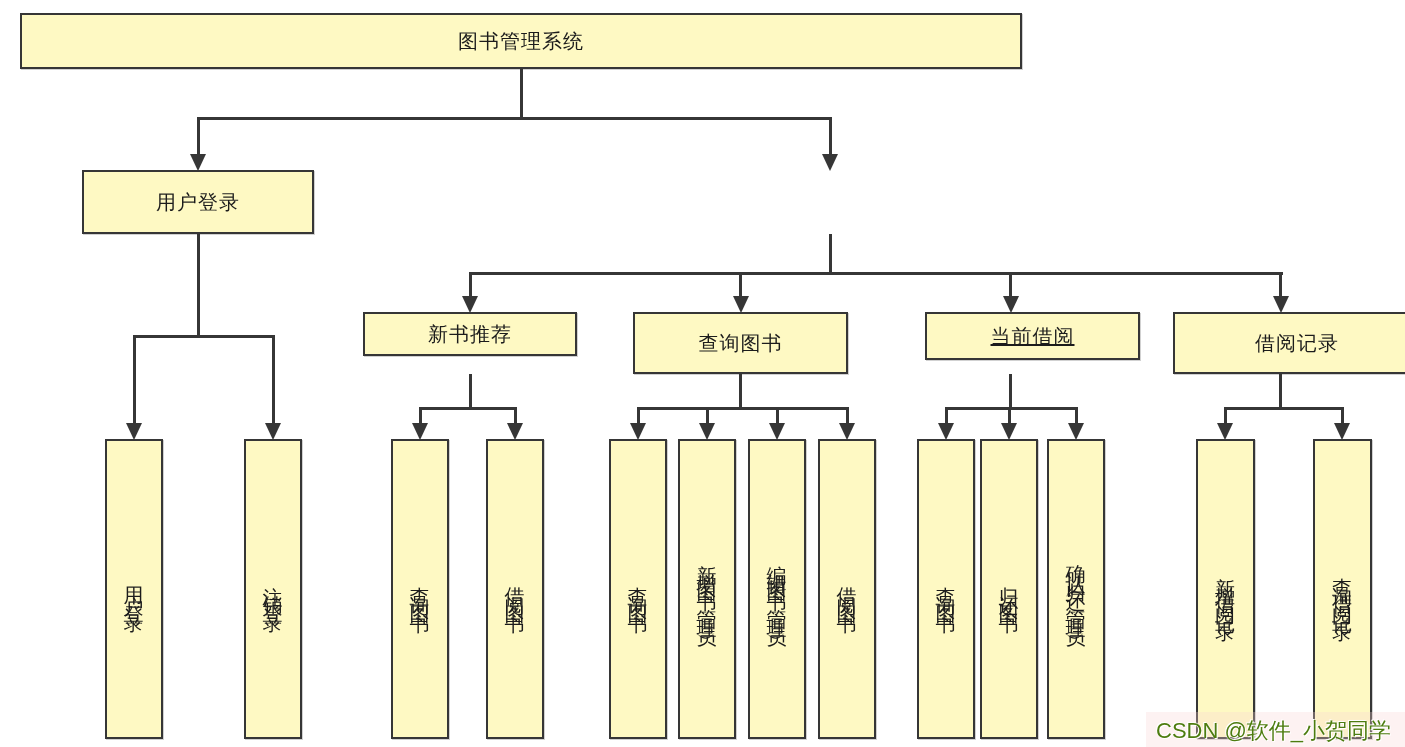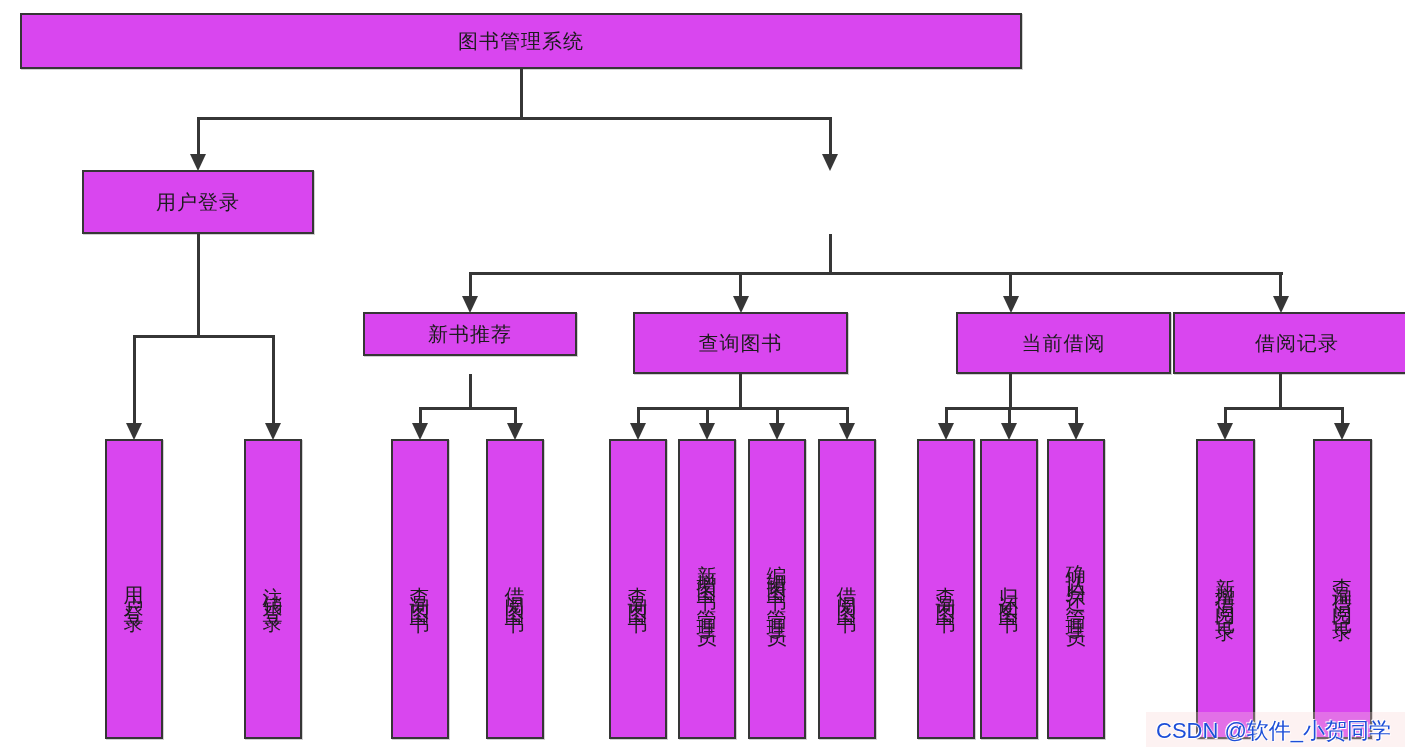--- a/index.html
+++ b/index.html
@@ -3,21 +3,21 @@
 <meta charset="utf-8">
 <style>
   html,body{margin:0;padding:0;}
   body{
     width:1405px;height:747px;position:relative;overflow:hidden;
     background:#ffffff;
     font-family:"Liberation Sans","DejaVu Sans",sans-serif;
   }
   .stage{position:absolute;left:0;top:0;width:1405px;height:747px;}
   .box{
-    position:absolute;box-sizing:border-box;background:#d946ef;
+    position:absolute;box-sizing:border-box;background:#fef9c3;
     border:2.5px solid #363636;color:#1c1c1c;
     display:flex;align-items:center;justify-content:center;
     font-size:20px;letter-spacing:1px;
     box-shadow:1px 1px 0 rgba(0,0,0,0.18);
   }
   .vbox{top:439px;width:58px;height:300px;}
   .vbox .vtext{
     writing-mode:vertical-rl;text-orientation:mixed;
     letter-spacing:9px;font-size:20px;line-height:1;
   }
@@ -27,21 +27,21 @@
     position:absolute;width:0;height:0;
     border-left:8px solid transparent;border-right:8px solid transparent;
     border-top:17px solid #363636;
   }
   .wm-bg{
     position:absolute;left:1146px;top:712px;width:259px;height:35px;
     background:rgba(250,212,212,0.30);
   }
   .watermark{
     position:absolute;left:1156px;top:716px;width:250px;
-    color:#1d4ed8;font-size:22px;white-space:nowrap;
+    color:#4d7c0f;font-size:22px;white-space:nowrap;
     text-shadow:0 0 2px #fff,1px 1px 0 #fff,-1px -1px 0 #fff;
   }
 </style>
 </head>
 <body>
 
 <div class="stage">
 
   <div class="box" style="left:20px;top:13px;width:1002px;height:56px;">
     <span>图书管理系统</span>
@@ -75,21 +75,21 @@
   <div class="arr" style="left:1002.5px;top:296px;"></div>
   <div class="vl" style="left:1279px;top:272px;height:26px;"></div>
   <div class="arr" style="left:1272.5px;top:296px;"></div>
 
   <div class="box" style="left:363px;top:312px;width:214px;height:44px;">
     <span>新书推荐</span>
   </div>
   <div class="box" style="left:633px;top:312px;width:215px;height:62px;">
     <span>查询图书</span>
   </div>
-  <div class="box" style="left:956px;top:312px;width:215px;height:62px;">
+  <div class="box" style="left:925px;top:312px;width:215px;height:48px;text-decoration:underline;">
     <span>当前借阅</span>
   </div>
   <div class="box" style="left:1173px;top:312px;width:248px;height:62px;">
     <span>借阅记录</span>
   </div>
 
   <div class="vl" style="left:468.5px;top:374px;height:33px;"></div>
   <div class="vl" style="left:739px;top:374px;height:33px;"></div>
   <div class="vl" style="left:1009px;top:374px;height:33px;"></div>
   <div class="vl" style="left:1279px;top:374px;height:33px;"></div>

